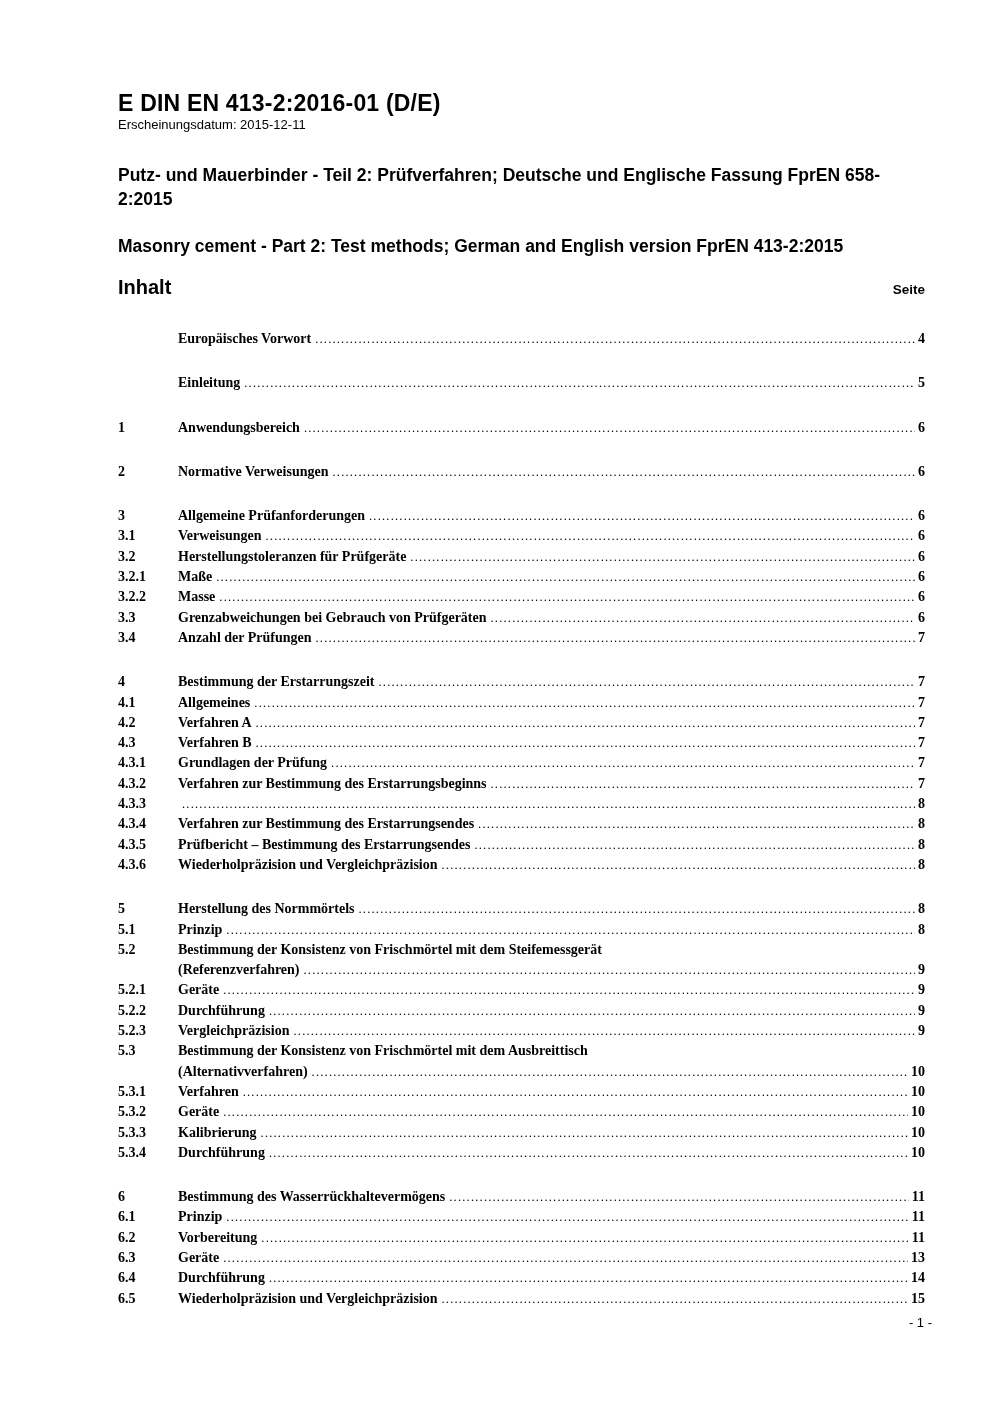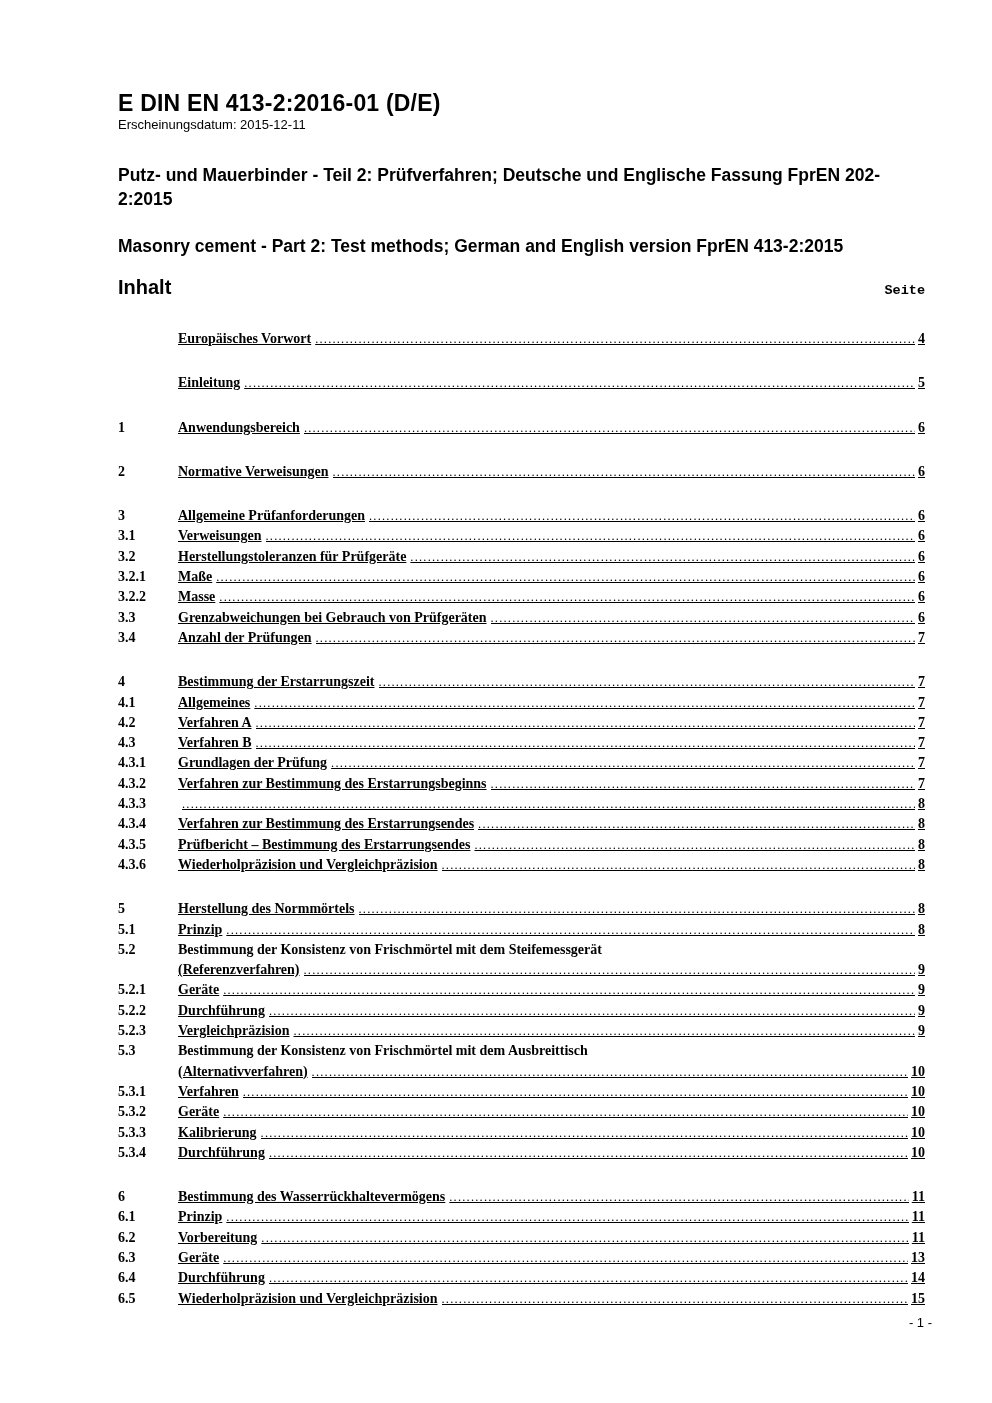--- a/index.html
+++ b/index.html
@@ -44,21 +44,20 @@
     align-items: baseline;
     margin-top: 18px;
   }
   .toc-heading {
     font-size: 20px;
     font-weight: bold;
   }
   .page-label {
     font-size: 13.5px;
     font-weight: bold;
-    font-family: Liberation Mono, monospace;
   }
   .toc {
     margin-top: 30px;
     font-family: "Liberation Serif", serif;
     font-weight: bold;
     font-size: 14px;
   }
   .toc-entry {
     display: flex;
     line-height: 20.3px;
@@ -68,21 +67,20 @@
     flex: none;
     width: 60px;
   }
   .toc-rest {
     flex: 1;
     min-width: 0;
   }
   .toc-line-last {
     display: flex;
     align-items: flex-start;
-    text-decoration: underline;
   }
   .toc-title { white-space: nowrap; }
   .toc-dots {
     flex: 1;
     overflow: hidden;
     white-space: nowrap;
     margin: 0 3px 0 4px;
     min-width: 10px;
   }
   .toc-dots::before {
@@ -104,21 +102,21 @@
   }
 </style>
 </head>
 <body>
 
 <div class="page">
 
   <h1 class="doc-title">E DIN EN 413-2:2016-01 (D/E)</h1>
   <div class="pub-date">Erscheinungsdatum: 2015-12-11</div>
 
-  <p class="title-de">Putz- und Mauerbinder - Teil 2: Prüfverfahren; Deutsche und Englische Fassung FprEN 202-2:2015</p>
+  <p class="title-de">Putz- und Mauerbinder - Teil 2: Prüfverfahren; Deutsche und Englische Fassung FprEN 658-2:2015</p>
   <p class="title-en">Masonry cement - Part 2: Test methods; German and English version FprEN 413-2:2015</p>
 
   <div class="toc-header">
     <h2 class="toc-heading">Inhalt</h2>
     <span class="page-label">Seite</span>
   </div>
 
   <div class="toc" id="toc-list">
       <div class="toc-entry">
         <span class="toc-num"></span>

